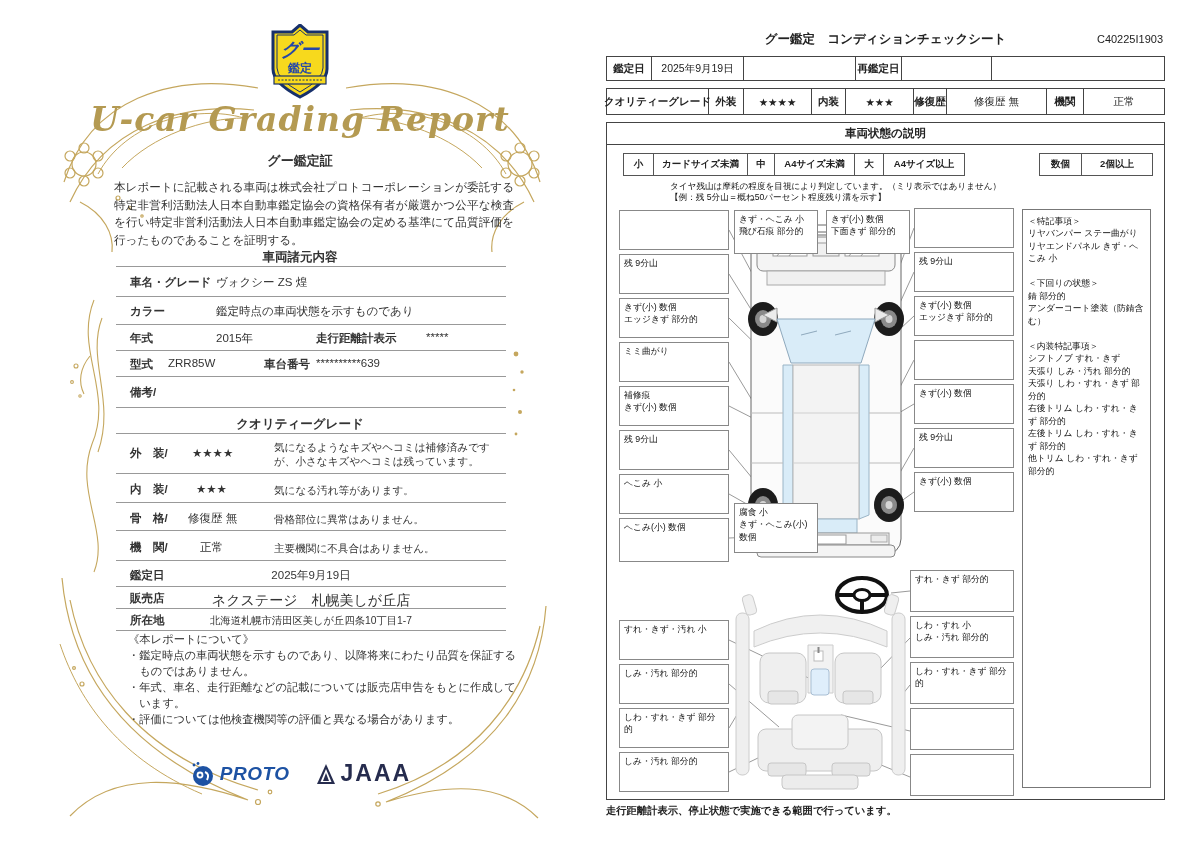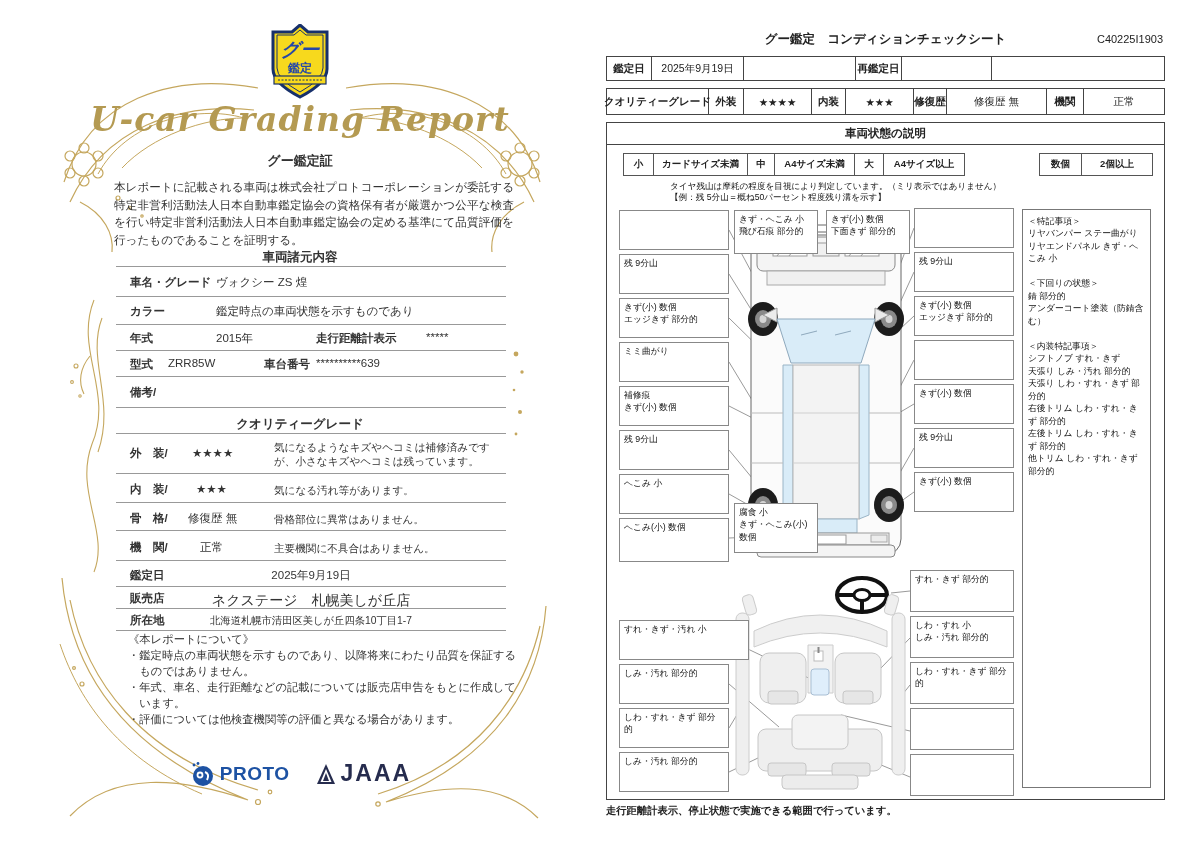--- a/index.html
+++ b/index.html
@@ -28,21 +28,21 @@
   .lp-row { position:relative; border-bottom:1px solid #999; }
   .lp-row span { position:absolute; font-size:11.5px; color:#333; }
   .lp-lab { left:14px; font-weight:bold; }
   .grade-desc { font-size:10.6px !important; line-height:1.35; }
   #lp-about { position:absolute; top:616px; left:92px; width:390px;
     font-family:"DejaVu Serif","Liberation Serif",serif; font-size:11.3px; line-height:1.42; color:#333; }
   #lp-about .itm { padding-left:1em; text-indent:-1em; }
   #lp-logos { position:absolute; top:744px; width:100%; display:flex; justify-content:center;
     align-items:center; gap:26px; }
   .logo-wrap { display:flex; align-items:center; gap:5px; }
-  .proto-text { font-size:19px; font-weight:900; color:#1d52a3; letter-spacing:.5px; }
+  .proto-text { font-size:19px; font-weight:900; color:#1d52a3; letter-spacing:.5px;font-style:italic; }
   .jaaa-text  { font-size:23px; font-weight:900; color:#262c4e; letter-spacing:2px; }
 
   
   #rp-header { position:relative; height:20px; }
   #rp-title { position:absolute; left:50%; transform:translateX(-50%); top:1px;
     font-size:12.5px; font-weight:bold; white-space:nowrap; }
   #rp-code { position:absolute; right:2px; top:3px; font-size:11px; }
   .rp-table { display:flex; border:1px solid #444; }
   .rp-table .c { border-right:1px solid #444; display:flex; align-items:center;
     justify-content:center; font-size:10.5px; white-space:nowrap; }
@@ -456,21 +456,21 @@
         <rect x="36" y="104" width="30" height="13" rx="3" fill="#e6e6e6" stroke="#c6c6c6"></rect>
         <rect x="103" y="66" width="46" height="50" rx="9" fill="#efefef" stroke="#c6c6c6"></rect>
         <rect x="111" y="104" width="30" height="13" rx="3" fill="#e6e6e6" stroke="#c6c6c6"></rect>
         <rect x="26" y="142" width="124" height="42" rx="8" fill="#efefef" stroke="#c6c6c6"></rect>
         <rect x="60" y="128" width="56" height="34" rx="6" fill="#f3f3f3" stroke="#c6c6c6"></rect>
         <rect x="36" y="176" width="38" height="13" rx="3" fill="#e6e6e6" stroke="#c6c6c6"></rect>
         <rect x="100" y="176" width="38" height="13" rx="3" fill="#e6e6e6" stroke="#c6c6c6"></rect>
         <rect x="50" y="188" width="76" height="14" rx="4" fill="#ececec" stroke="#c6c6c6"></rect>
       </svg>
 
-      <div class="lbox" style="left:12px;top:55px;width:130px;height:40px"><span class="pre">すれ・きず・汚れ 小</span></div>
+      <div class="lbox" style="left:12px;top:55px;width:110px;height:40px"><span class="pre">すれ・きず・汚れ 小</span></div>
       <div class="lbox" style="left:12px;top:99px;width:110px;height:40px"><span class="pre">しみ・汚れ 部分的</span></div>
       <div class="lbox" style="left:12px;top:143px;width:110px;height:40px"><span class="pre">しわ・すれ・きず 部分的</span></div>
       <div class="lbox" style="left:12px;top:187px;width:110px;height:40px"><span class="pre">しみ・汚れ 部分的</span></div>
 
       <div class="lbox" style="left:303px;top:5px;width:104px;height:42px"><span class="pre">すれ・きず 部分的</span></div>
       <div class="lbox" style="left:303px;top:51px;width:104px;height:42px"><span class="pre">しわ・すれ 小
 しみ・汚れ 部分的</span></div>
       <div class="lbox" style="left:303px;top:97px;width:104px;height:42px"><span class="pre">しわ・すれ・きず 部分的</span></div>
       <div class="lbox" style="left:303px;top:143px;width:104px;height:42px"><span class="pre"></span></div>
       <div class="lbox" style="left:303px;top:189px;width:104px;height:42px"><span class="pre"></span></div>

